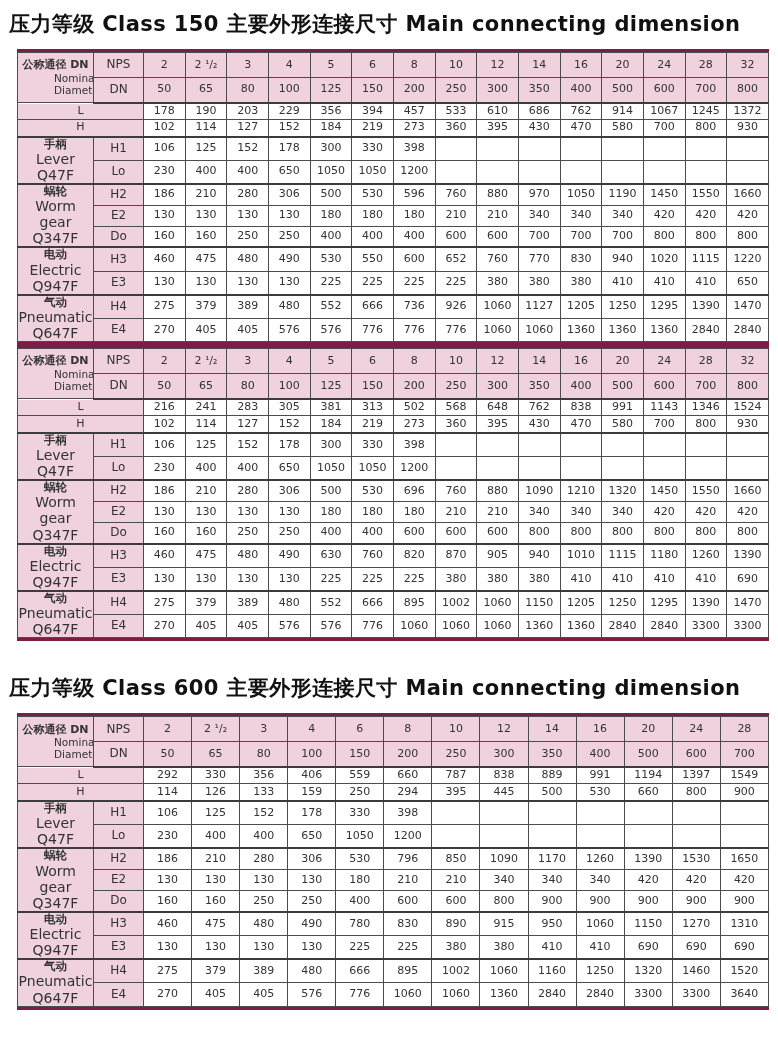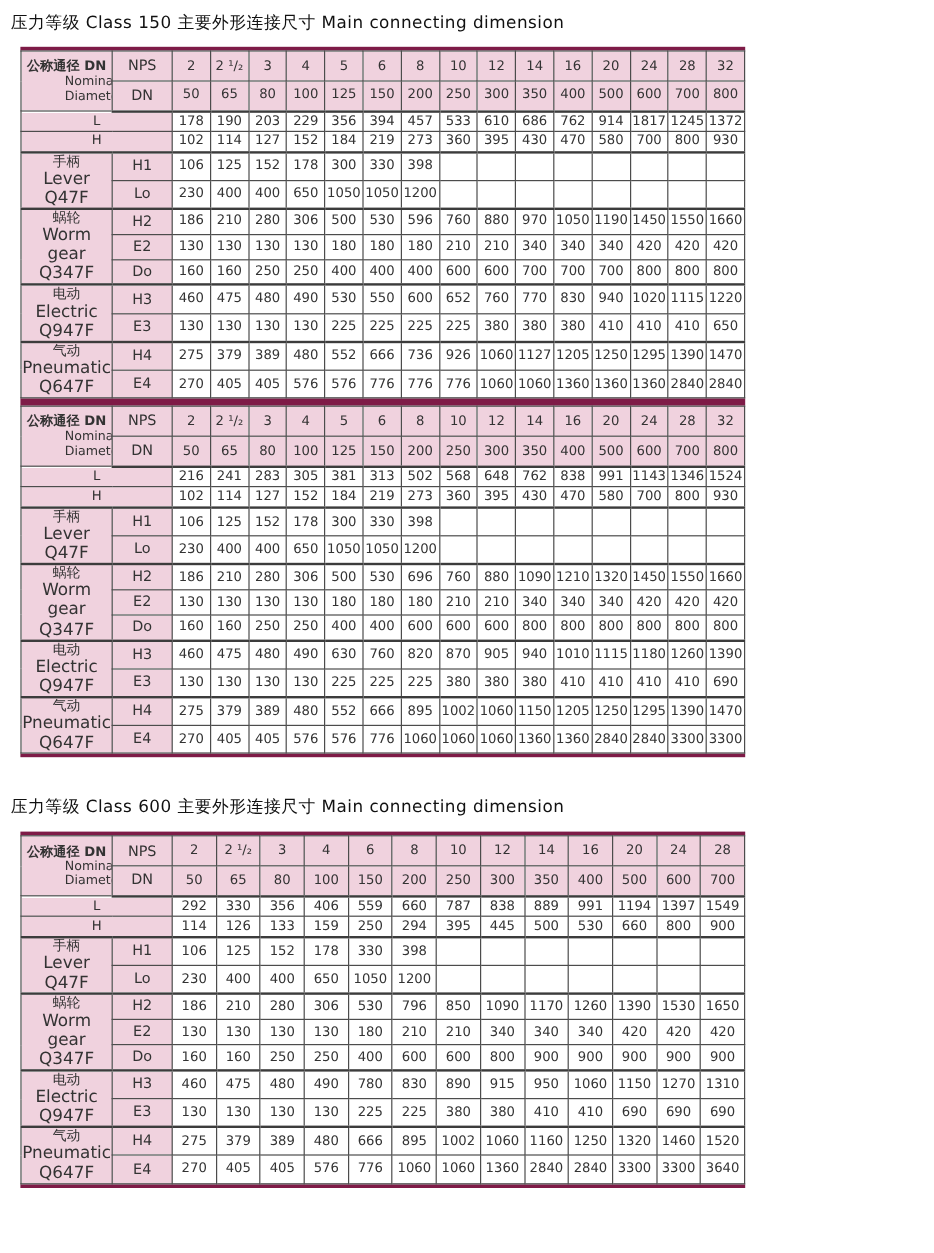--- a/index.html
+++ b/index.html
@@ -6,44 +6,44 @@
     --pink:#f0d2de; --maroon:#7e1b47; --grid:#4c4c4c; --text:#333333; --title:#111111;
   }
   *{ box-sizing:border-box; }
   body{
     margin:0; background:#ffffff; width:778px;
     font-family:"DejaVu Sans","Liberation Sans",sans-serif;
     color:var(--text);
   }
   .page{ padding:6px 2px 14px 17px; }
   .tbl-title{
-    font-size:14px; font-weight:normal; color:var(--title);
+    font-size:21px; font-weight:bold; color:var(--title);
     margin:4px 0 11px -8px; letter-spacing:.4px; white-space:nowrap;
   }
   .sec{ margin:0; }
   .sec + .sec .tbl-title{ margin-top:33px; }
   .tbl-frame{
     border-top:3px solid var(--maroon);
     border-bottom:3px solid var(--maroon);
-    width:604px;
+    width:752px;
   }
   table{ border-collapse:collapse; table-layout:fixed; width:100%; }
   th,td{
     border:1px solid var(--grid); text-align:center; vertical-align:middle;
     padding:0; font-weight:normal; line-height:1.15; overflow:hidden;
   }
   thead th{ background:var(--pink); height:25px; font-size:11px; }
   thead tr:last-child th{ border-bottom:2px solid #3c3c3c; }
   tbody td{ height:17px; font-size:11px; }
   td.label{ background:var(--pink); }
   td.val{ background:#ffffff; }
   tr.sec-start td{ border-top:2px solid #3c3c3c; }
   th.corner .zh{ font-size:11px; font-weight:bold; }
   th.corner .en{ font-size:10.5px;padding-left:36px; }
-  td.group .zh{ font-size:11.5px; font-weight:normal; }
+  td.group .zh{ font-size:11.5px; font-weight:bold; }
   td.group .en{ font-size:14px; }
   th.sub, td.sub{ font-size:12px; }
 </style>
 </head>
 <body>
 
 <div class="page">
 
   <section class="sec">
     <h2 class="tbl-title">压力等级 Class 150 主要外形连接尺寸 Main connecting dimension</h2>
@@ -119,21 +119,21 @@
               <td class="val">203</td>
               <td class="val">229</td>
               <td class="val">356</td>
               <td class="val">394</td>
               <td class="val">457</td>
               <td class="val">533</td>
               <td class="val">610</td>
               <td class="val">686</td>
               <td class="val">762</td>
               <td class="val">914</td>
-              <td class="val">1817</td>
+              <td class="val">1067</td>
               <td class="val">1245</td>
               <td class="val">1372</td>
             </tr>
             <tr>
               <td class="label" colspan="2">H</td>
               <td class="val">102</td>
               <td class="val">114</td>
               <td class="val">127</td>
               <td class="val">152</td>
               <td class="val">184</td>

